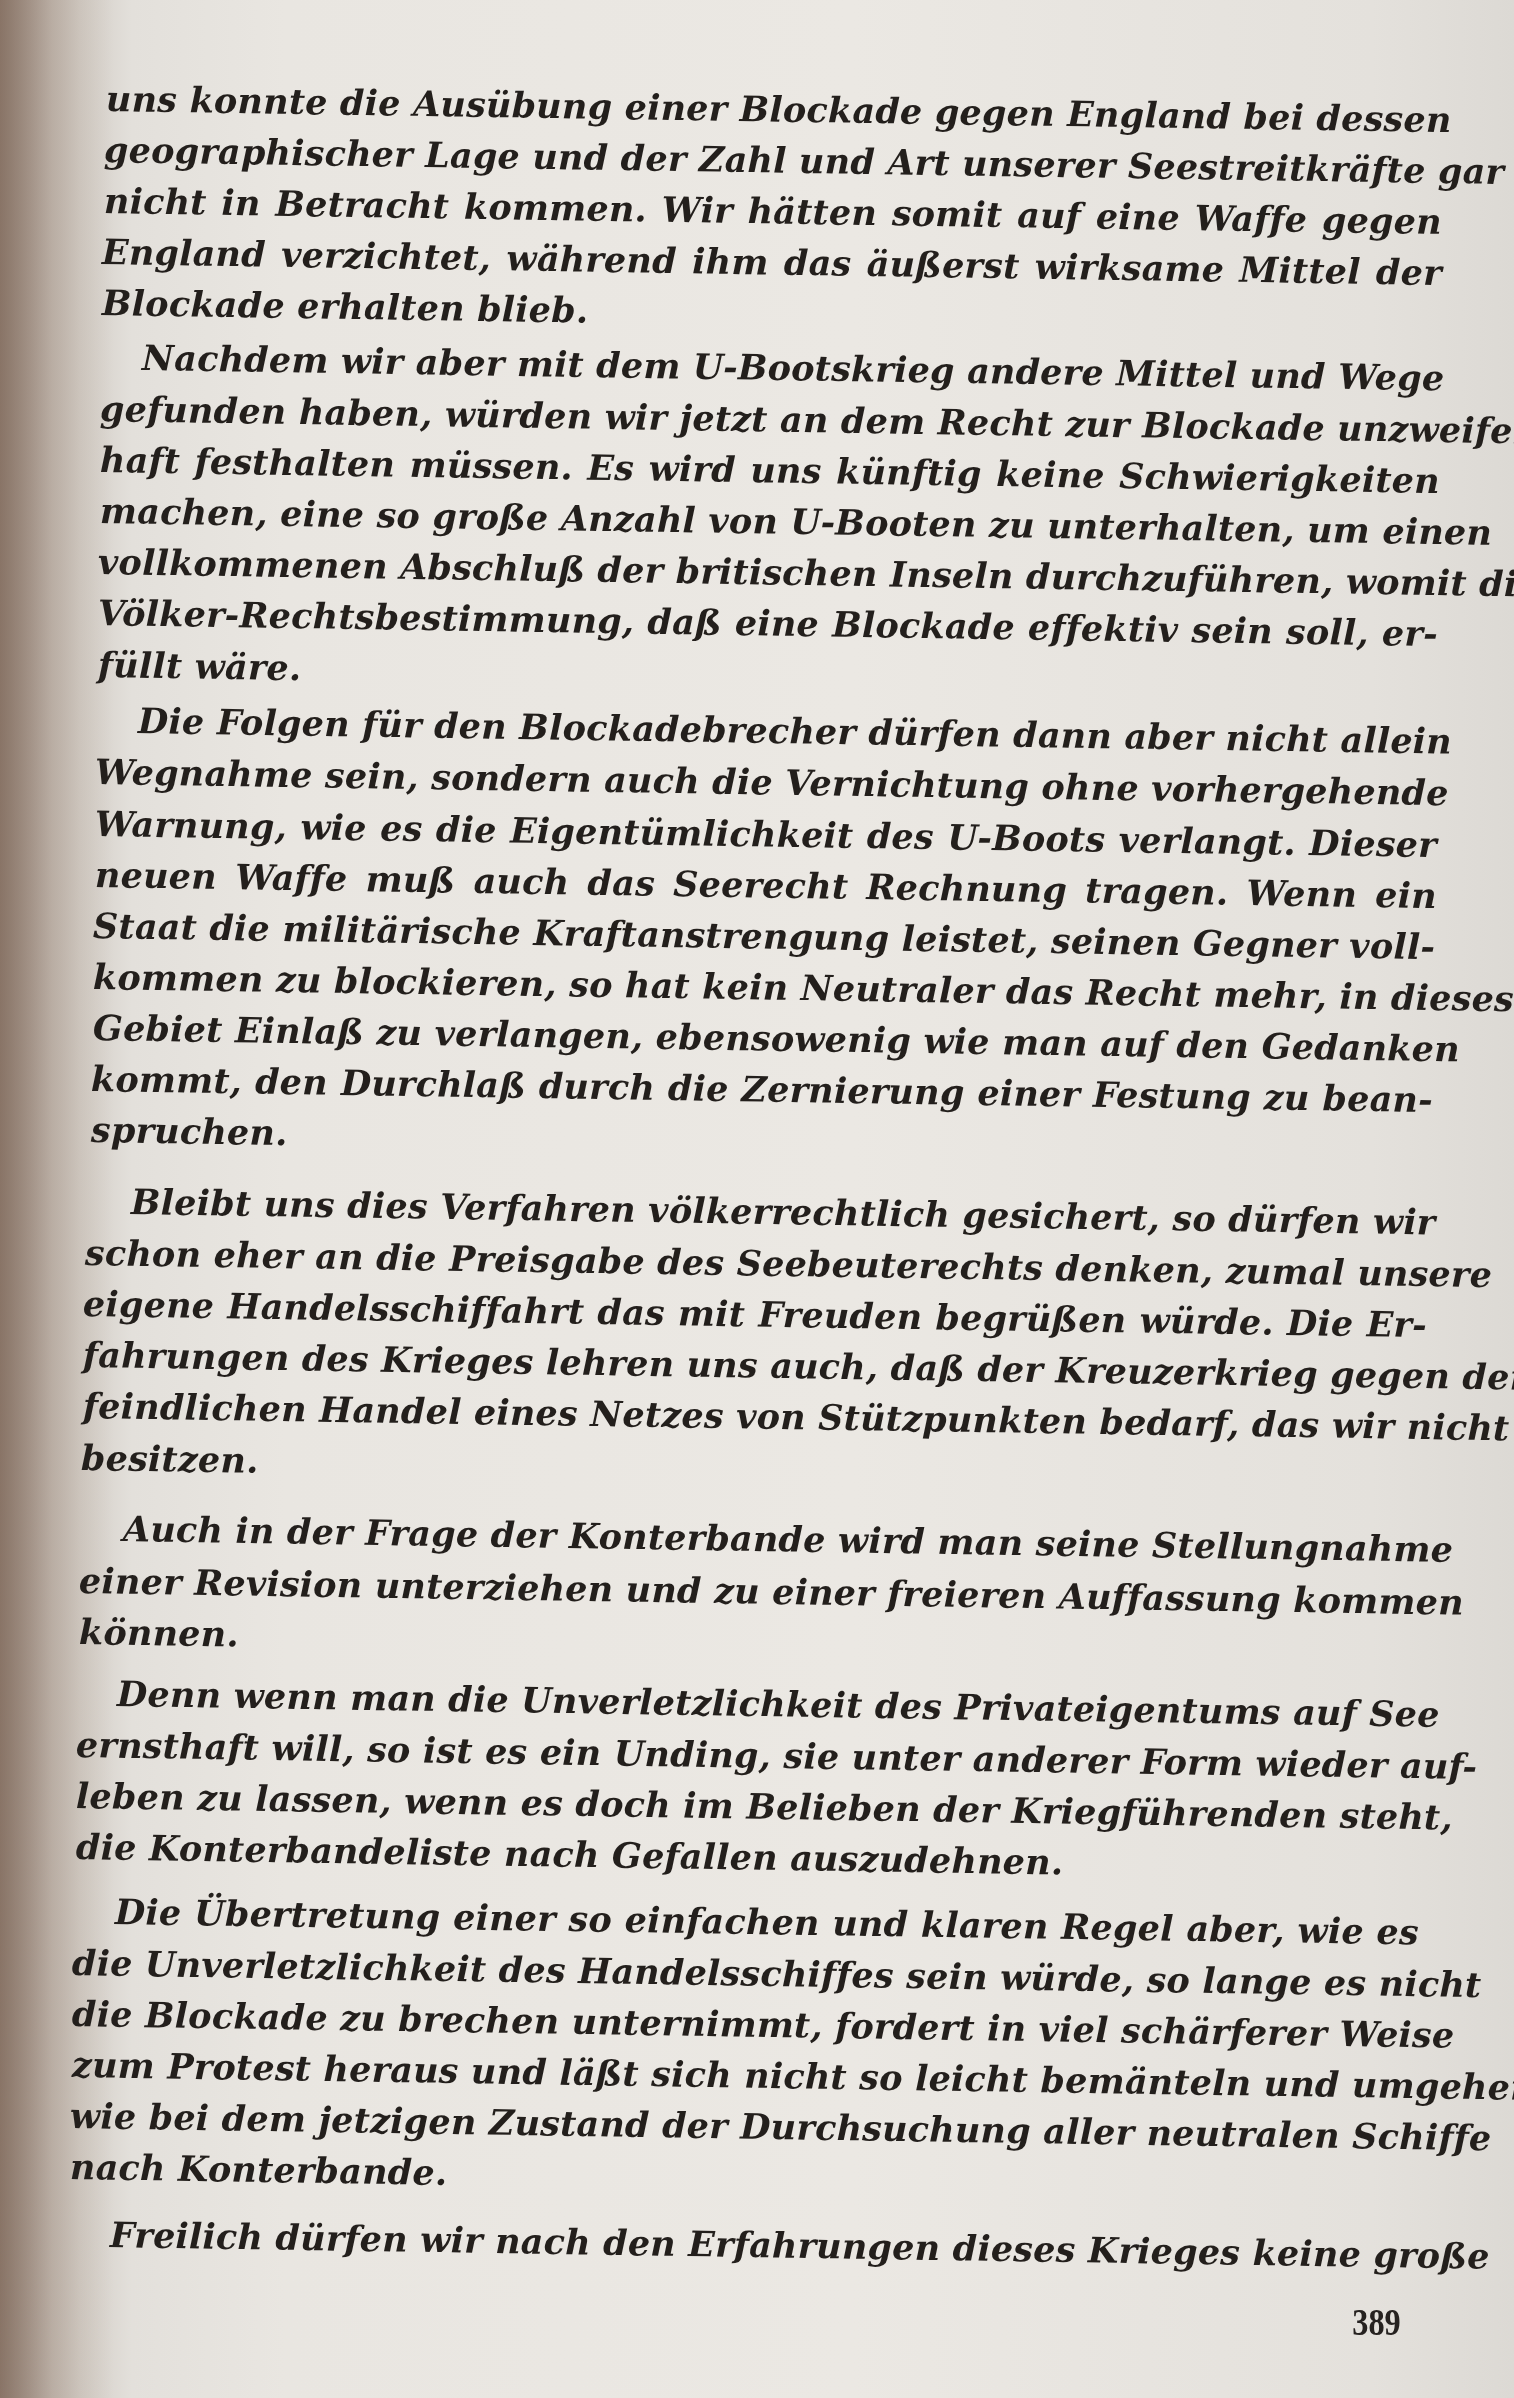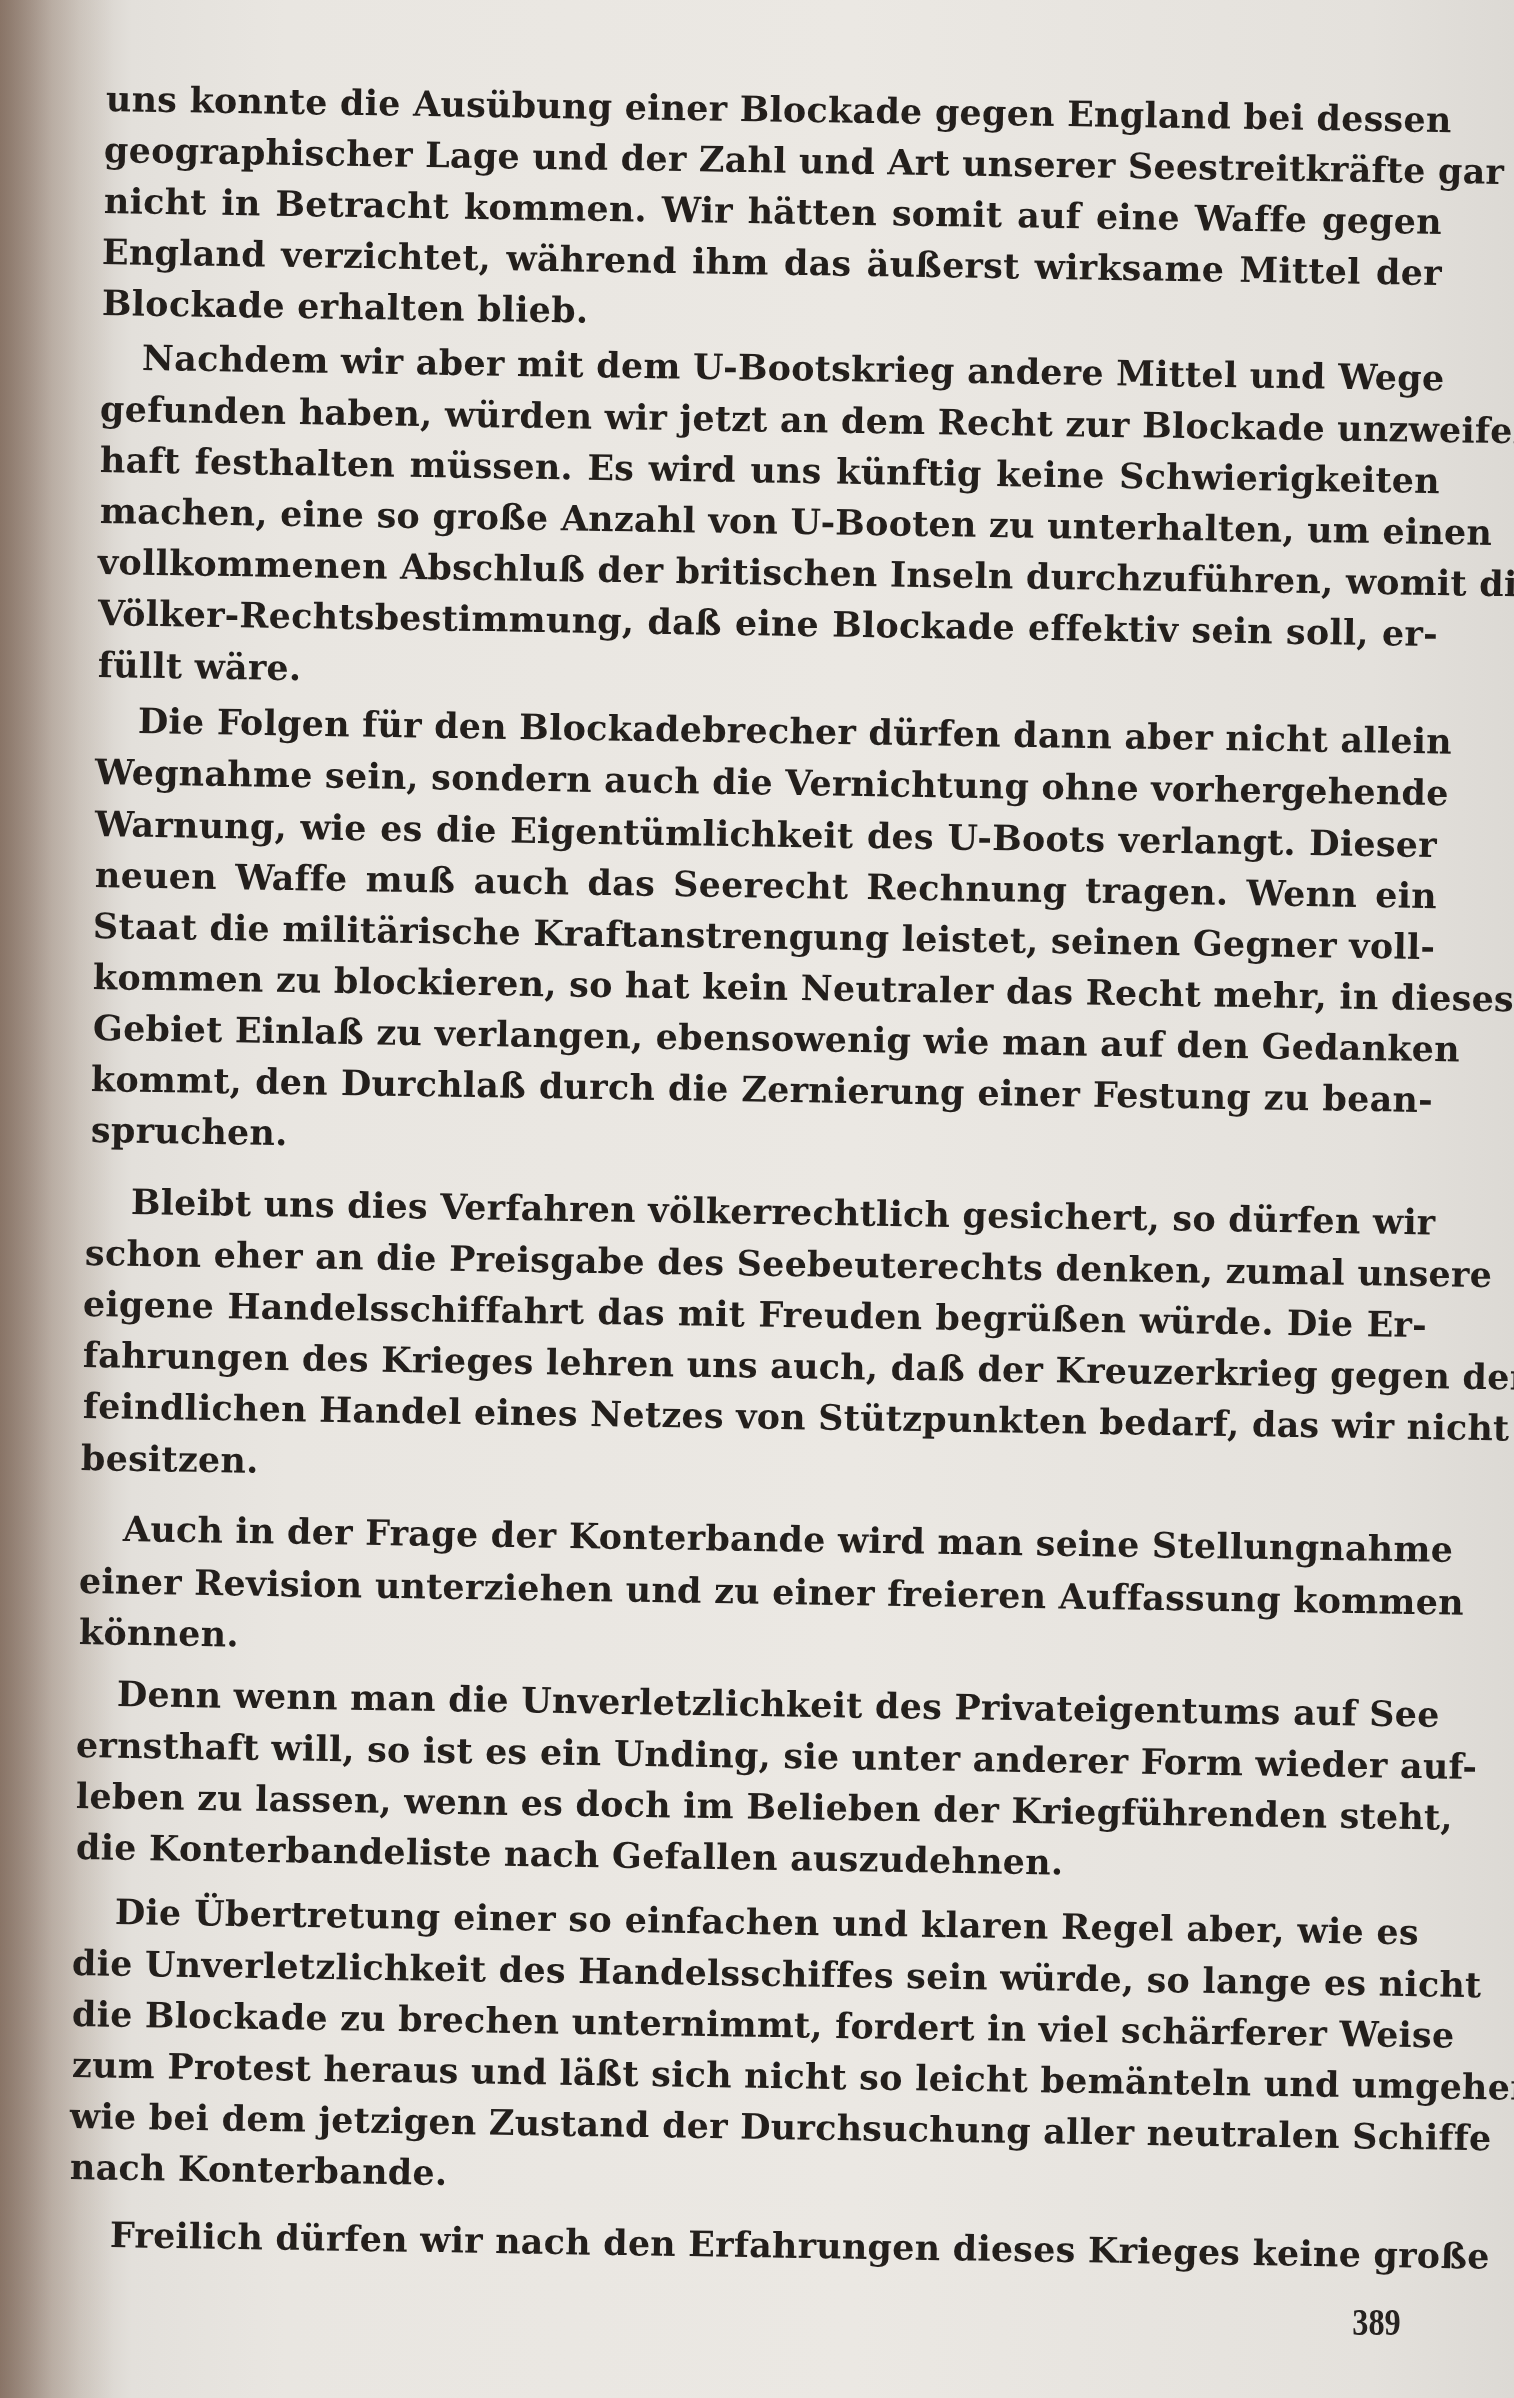--- a/index.html
+++ b/index.html
@@ -14,20 +14,21 @@
     position: absolute; left: 0; top: 0; width: 1514px; height: 2398px;
     background: linear-gradient(90deg, #9d8e82 0px, #b9aea5 38px, #d3cdc6 80px, #e3e0db 132px, #e9e6e1 284px, #ebe8e3 852px, #e4e1dc 1372px, #dcd9d4 1514px);
   }
   .gutter-shadow {
     position: absolute; left: 0; top: 0; width: 114px; height: 2398px;
     background: linear-gradient(90deg, rgba(120,95,80,0.55), rgba(160,140,125,0.25) 52px, rgba(200,190,180,0) 114px);
   }
   .text-block {
     position: absolute; left: 0; top: 0; width: 1482px; height: 2398px;
     transform-origin: 0 0;
+    font-style: italic;
   }
   .line {
     position: absolute;
     font-size: 35px;
     line-height: 42px;
     white-space: nowrap;
     text-align: justify;
     text-align-last: justify;
     letter-spacing: 0.2px;
     font-weight: bold;

